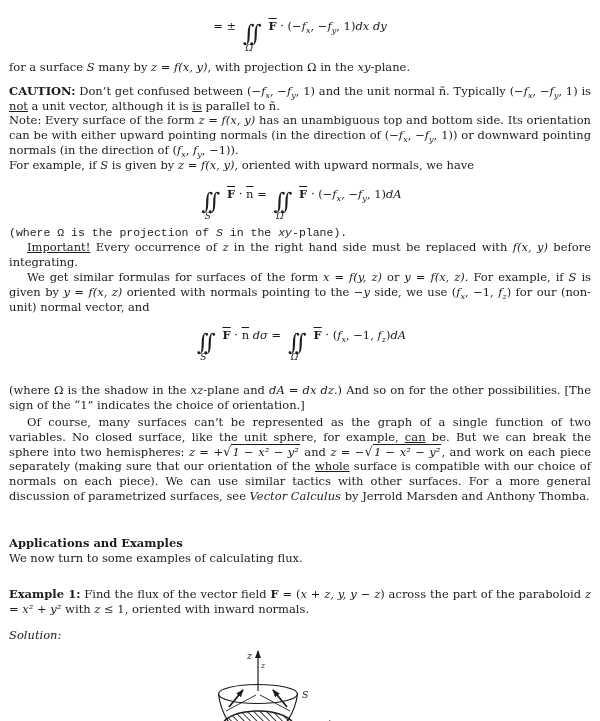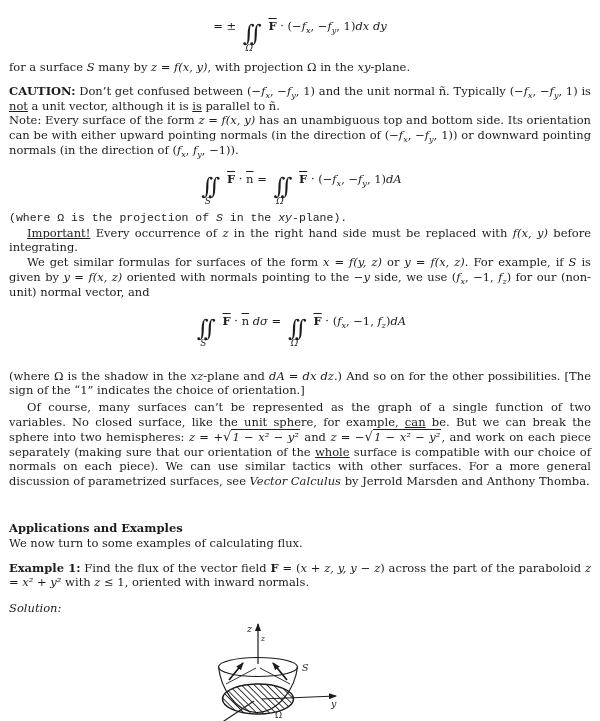--- a/index.html
+++ b/index.html
@@ -29,37 +29,38 @@
   .ilim{font-size:9px;font-style:italic;line-height:9px;transform:translateX(-3px);}
   
   [data-name="formula-flux-xy"]{margin:2px 0 7px 0;}
   [data-name="caution-paragraph"]{margin-top:9px;}
   [data-name="formula-upward-normals"]{margin:3px 0 5px 0;}
   [data-name="projection-note-line"]{margin-top:5px;font-family:Liberation Mono, monospace;}
   [data-name="formula-y-surface"]{margin:3px 0 5px 0;}
   [data-name="shadow-note-paragraph"]{margin-top:21px;}
   [data-name="sphere-paragraph"]{margin-top:2px;}
   [data-name="applications-heading"]{margin-top:32px;}
-  [data-name="example1-paragraph"]{margin-top:10px;}
+  [data-name="example1-paragraph"]{margin-top:22px;}
   [data-name="solution-line"]{margin-top:11px;}
   .figwrap{margin-top:0;}
 </style>
 </head>
 <body>
 
 <div class="page" data-name="document-page">
 
   <div data-name="document-blocks">
       <div class="formula" data-name="formula-flux-xy"><span>= ± </span><span class="intwrap" data-name="double-integral">
           <span class="iint">∫∫</span>
           <span class="ilim">Ω</span>
         </span><span> </span><span class="rb rov">F</span><span> · (−</span><span class="ri">f</span><sub>x</sub><span>, −</span><span class="ri">f</span><sub>y</sub><span>, 1)</span><span class="ri">dx dy</span></div>
       <div class="p" data-name="surface-context-line"><span>for a surface </span><span class="ri">S</span><span> many by </span><span class="ri">z = f(x, y)</span><span>, with projection Ω in the </span><span class="ri">xy</span><span>-plane.</span></div>
       <div class="p" data-name="caution-paragraph"><span class="rb">CAUTION:</span><span> Don’t get confused between (−</span><span class="ri">f</span><sub>x</sub><span>, −</span><span class="ri">f</span><sub>y</sub><span>, 1) and the unit normal ñ. Typically (−</span><span class="ri">f</span><sub>x</sub><span>, −</span><span class="ri">f</span><sub>y</sub><span>, 1) is </span><span class="ru">not</span><span> a unit vector, although it is </span><span class="ru">is</span><span> parallel to ñ.</span></div>
       <div class="p" data-name="note-paragraph"><span>Note: Every surface of the form </span><span class="ri">z = f(x, y)</span><span> has an unambiguous top and bottom side. Its orientation can be with either upward pointing normals (in the direction of (−</span><span class="ri">f</span><sub>x</sub><span>, −</span><span class="ri">f</span><sub>y</sub><span>, 1)) or downward pointing normals (in the direction of (</span><span class="ri">f</span><sub>x</sub><span>, </span><span class="ri">f</span><sub>y</sub><span>, −1)).</span></div>
+      <div class="p" data-name="upward-normals-line"><span>For example, if </span><span class="ri">S</span><span> is given by </span><span class="ri">z = f(x, y)</span><span>, oriented with upward normals, we have</span></div>
       <div class="formula" data-name="formula-upward-normals"><span class="intwrap" data-name="double-integral">
           <span class="iint">∫∫</span>
           <span class="ilim">S</span>
         </span><span> </span><span class="rb rov">F</span><span> · </span><span class="rov">n</span><span> = </span><span class="intwrap" data-name="double-integral">
           <span class="iint">∫∫</span>
           <span class="ilim">Ω</span>
         </span><span> </span><span class="rb rov">F</span><span> · (−</span><span class="ri">f</span><sub>x</sub><span>, −</span><span class="ri">f</span><sub>y</sub><span>, 1)</span><span class="ri">dA</span></div>
       <div class="p" data-name="projection-note-line"><span>(where Ω is the projection of </span><span class="ri">S</span><span> in the </span><span class="ri">xy</span><span>-plane).</span></div>
       <div class="p indent" data-name="important-paragraph"><span class="ru">Important!</span><span> Every occurrence of </span><span class="ri">z</span><span> in the right hand side must be replaced with </span><span class="ri">f(x, y)</span><span> before integrating.</span></div>
       <div class="p indent" data-name="similar-formulas-paragraph"><span>We get similar formulas for surfaces of the form </span><span class="ri">x = f(y, z)</span><span> or </span><span class="ri">y = f(x, z)</span><span>. For example, if </span><span class="ri">S</span><span> is given by </span><span class="ri">y = f(x, z)</span><span> oriented with normals pointing to the −</span><span class="ri">y</span><span> side, we use (</span><span class="ri">f</span><sub>x</sub><span>, −1, </span><span class="ri">f</span><sub>z</sub><span>) for our (non-unit) normal vector, and</span></div>

